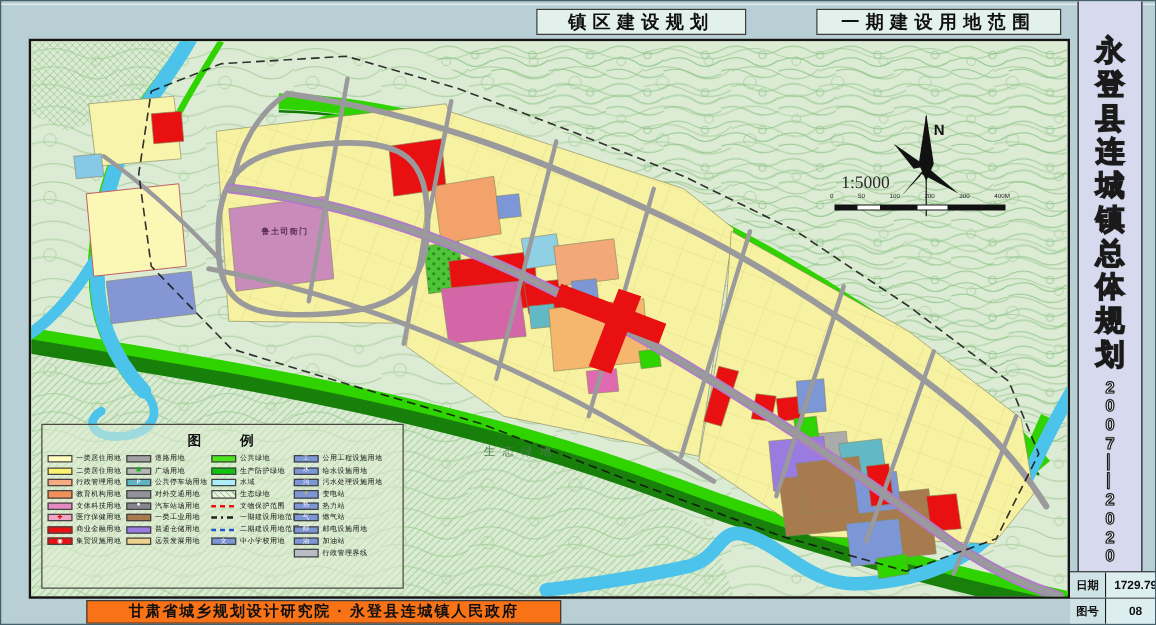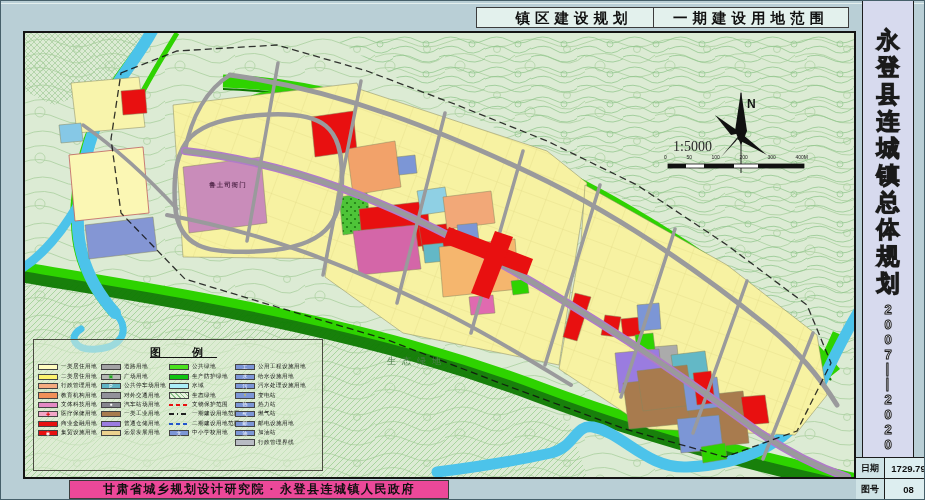--- a/index.html
+++ b/index.html
@@ -2,35 +2,35 @@
 <html><head>
 <meta charset="utf-8">
 <style>
   html,body{margin:0;padding:0;background:#8fa3ab;}
   .page{position:relative;width:925px;height:500px;background:#b9cfd6;border:1px solid #46606a;
         box-sizing:border-box;overflow:hidden;font-family:"Liberation Sans","DejaVu Sans",sans-serif;}
   .topline{position:absolute;left:0;top:2px;width:100%;height:1px;background:#eef6f4;opacity:.8;}
   .title-box{position:absolute;top:6px;height:21px;line-height:21px;text-align:center;
         background:#e3f1ed;border:1.5px solid #3c3c3c;font-weight:bold;font-size:14.5px;
         letter-spacing:5px;color:#101010;box-sizing:border-box;}
-  #title1{left:475px;width:196px;}
+  #title1{left:428px;width:168px;}
   #title2{left:652px;width:196px;}
   .map-panel{position:absolute;left:22px;top:30px;width:833px;height:448px;background:#dcebd4;
         border:2px solid #141414;box-sizing:border-box;}
   .map-panel svg{position:absolute;left:0;top:0;}
   .overlay{position:absolute;z-index:5;}
   .lbl-historic{left:164px;top:148px;width:78px;text-align:center;font-size:6.5px;color:#5a2e52;font-weight:bold;letter-spacing:1px;}
   .lbl-eco{left:362px;top:322px;font-size:9px;letter-spacing:6px;color:#4f7d4f;}
   .lbl-north{left:722px;top:64px;font-size:12px;font-weight:bold;color:#111;}
   .lbl-scale{left:648px;top:106px;font-size:14px;color:#2a2a2a;font-family:"Liberation Serif","DejaVu Serif",serif;}
   .scale-ticks{left:639px;top:121px;width:144px;display:flex;justify-content:space-between;font-size:5px;color:#222;}
   
   .legend{left:8px;top:306px;width:290px;height:132px;border:1px solid #4a4a40;
         background:rgba(222,236,210,0.55);box-sizing:border-box;padding:3px 3px 2px 4px;}
-  .legend-title{text-align:center;font-size:11px;font-weight:bold;letter-spacing:14px;color:#111;margin:2px 0 4px 10px;text-decoration:underline;}
+  .legend-title{text-align:center;font-size:11px;font-weight:bold;letter-spacing:14px;color:#111;margin:2px 0 4px 10px;}
   .legend-cols{display:flex;gap:4px;}
   .lcol{display:flex;flex-direction:column;gap:2.6px;}
   .lcol0{width:62px;}.lcol1{width:64px;}.lcol2{width:62px;}.lcol3{width:92px;}
   .lrow{display:flex;align-items:center;gap:3px;height:6.8px;}
   .lsw{width:20px;height:6.2px;border:0.5px solid #444;box-sizing:border-box;flex:none;
        display:flex;align-items:center;justify-content:center;font-size:5px;line-height:5px;}
   .lsw.line{border:none;height:2px;align-self:center;}
   .llab{font-size:5.6px;color:#111;white-space:nowrap;letter-spacing:.4px;}
   
   .sidebar{position:absolute;left:855px;top:0;width:70px;height:500px;}
@@ -43,21 +43,21 @@
   .ychar{display:block;font-size:13px;line-height:15px;font-weight:bold;color:#f4f4fc;
        -webkit-text-stroke:0.9px #1a1a1a;text-shadow:0 0 1px #1a1a1a;}
   .ychar.rot{transform:rotate(90deg);}
   .info-table{position:absolute;left:0px;top:456px;width:76px;height:42px;border-top:1.5px solid #1c1c1c;}
   .info-row{display:flex;height:20px;border-bottom:1.5px solid #1c1c1c;}
   .info-label{width:28px;background:#cfe3e6;border-right:1.5px solid #1c1c1c;font-size:9px;font-weight:bold;
        display:flex;align-items:center;justify-content:center;color:#101010;}
   .info-value{flex:1;background:#ddeef0;font-size:9.5px;font-weight:bold;display:flex;align-items:center;justify-content:center;color:#101010;}
   
   .footer-box{position:absolute;left:68px;top:479px;width:380px;height:19px;line-height:17px;
-       background:#ec4899;border:1.5px solid #3c3c3c;box-sizing:border-box;text-align:center;
+       background:#f97316;border:1.5px solid #3c3c3c;box-sizing:border-box;text-align:center;
        font-weight:bold;font-size:12px;letter-spacing:1.5px;color:#101010;}
 </style>
 </head>
 <body>
 
 <div class="page">
   <div class="topline"></div>
 
   <div class="title-box" id="title1">镇区建设规划</div>
   <div class="title-box" id="title2">一期建设用地范围</div>

